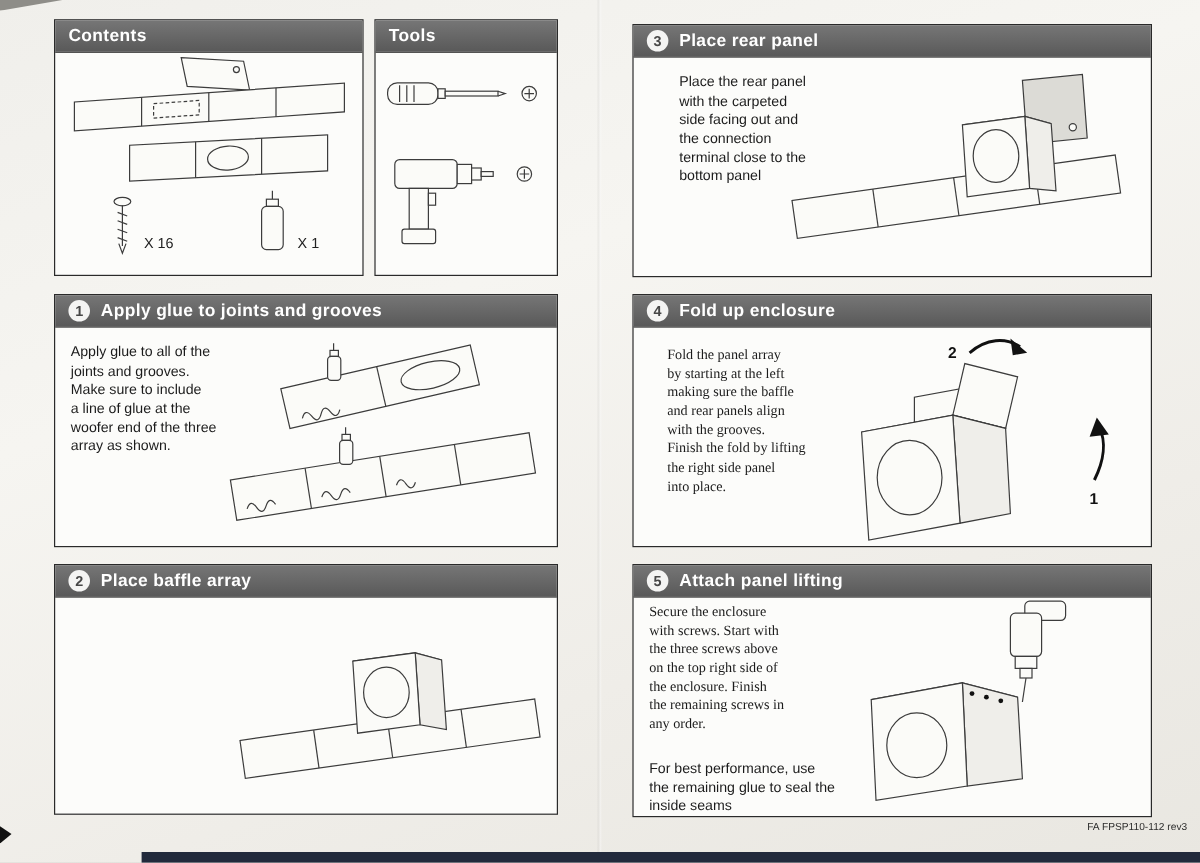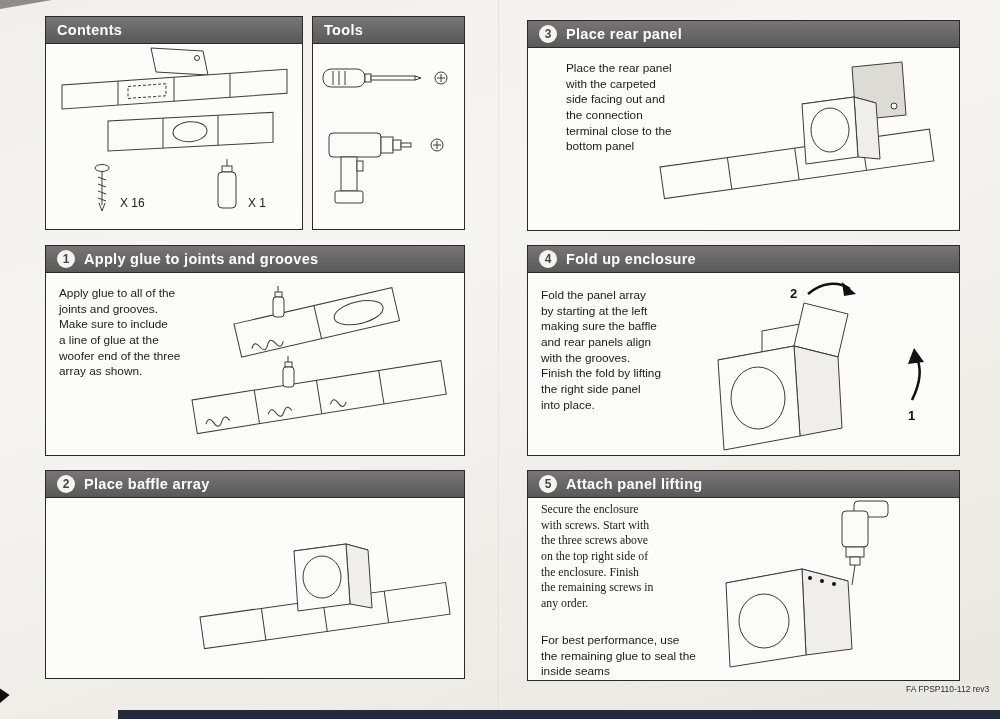--- a/index.html
+++ b/index.html
@@ -30,21 +30,21 @@
   .bar-title { color:#ffffff; font-size:14.5px; font-weight:700; letter-spacing:.3px; }
   .num { width:18px; height:18px; min-width:18px; border-radius:50%; background:#f4f4f3;
          color:#474747; font-size:12px; font-weight:700; display:flex; align-items:center;
          justify-content:center; }
 
   .body-text { position:absolute; font-size:11.8px; line-height:1.33; color:#1b1b1b;
                white-space:pre-line; }
   .p-step1 .body-text { left:13px; top:40px; width:152px; }
   .p-step2 .body-text { left:13px; top:42px; width:142px; }
   .p-step3 .body-text { left:26px; top:40px; width:142px;margin-left:12px; }
-  .p-step4 .body-text { left:13px; top:42px; width:162px; }
+  .p-step4 .body-text { left:28px; top:42px; width:162px;font-family:Liberation Serif, serif; }
   .p-step5 .bt1 { left:13px; top:31px; width:160px;font-family:Liberation Serif, serif; }
   .p-step5 .bt2 { left:13px; top:162px; width:168px; }
 
   svg.illus { position:absolute; }
   .illus-contents { left:4px;  top:28px; width:250px; height:184px; }
   .illus-tools    { left:6px;  top:30px; width:141px; height:180px; }
   .illus-s1 { left:140px; top:32px; width:272px; height:176px; }
   .illus-s2 { left:150px; top:30px; width:262px; height:174px; }
   .illus-s3 { left:128px; top:28px; width:292px; height:178px; }
   .illus-s4 { left:168px; top:26px; width:258px; height:182px; }

